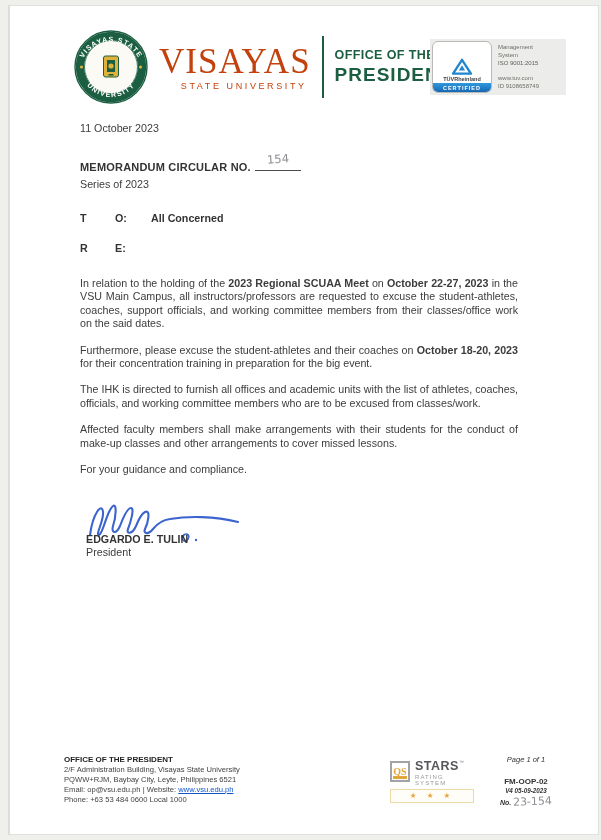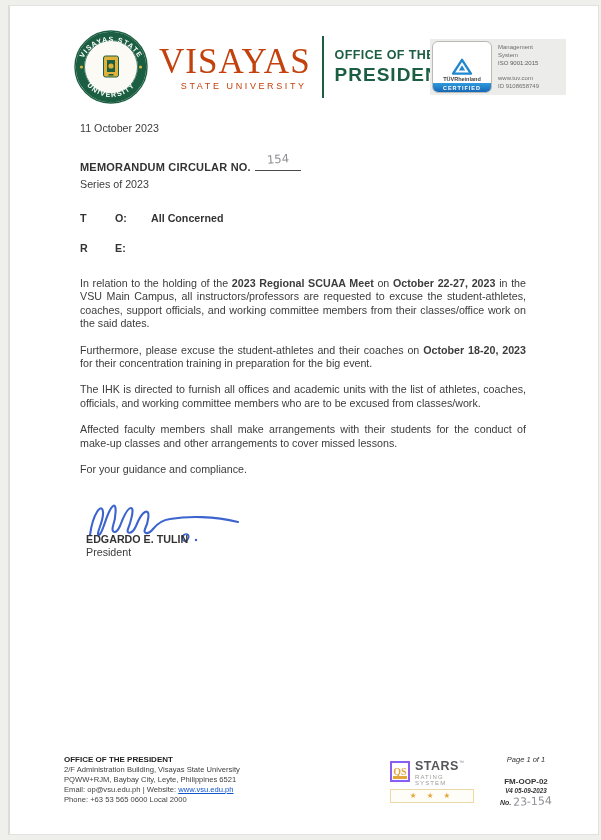--- a/index.html
+++ b/index.html
@@ -44,32 +44,32 @@
   .memo-num-line{display:inline-block;width:46px;height:12px;border-bottom:1.6px solid #4a4a4a;
        position:relative;margin-left:4px;vertical-align:baseline;}
   .hand{color:#8f8f95;font-family:"DejaVu Sans", sans-serif;}
   .memo-num-line .hand{position:absolute;left:12px;top:-6px;font-size:11.5px;transform:rotate(-4deg);}
   .memo-series{font-size:10.7px;color:#3c3c3c;margin-top:3px;}
   .tore{position:absolute;left:70px;top:206px;width:452px;display:grid;
        grid-template-columns:35px 36px 1fr;row-gap:17px;
        font-size:10.7px;font-weight:700;color:#333;line-height:13.4px;}
   .body-text{position:absolute;left:70px;top:271px;width:446px;
        font-size:10.7px;line-height:13.4px;color:#3c3c3c;}
-  .body-text p{margin:0 0 13px 0;text-align:justify;}
+  .body-text p{margin:0 8px 13px 0;text-align:justify;}
   .sig-block{position:absolute;left:76px;top:489px;}
   .sig-svg{display:block;}
   .sig-name{font-size:10.7px;font-weight:700;color:#333;margin-top:-14px;}
   .sig-title{font-size:10.7px;color:#3c3c3c;margin-top:1px;}
   
   .footer-left{position:absolute;left:54px;top:749px;font-size:7.6px;color:#3f3f3f;line-height:10px;}
   .footer-left .office-name{font-weight:700;font-size:8px;color:#222;}
   .weblink{color:#1155cc;text-decoration:underline;}
   .qs{position:absolute;left:380px;top:751px;width:84px;}
   .qs-top{display:flex;align-items:center;gap:5px;}
-  .qs-sq{width:21px;height:21px;border:2px solid #8b5cf6;box-sizing:border-box;position:relative;
+  .qs-sq{width:21px;height:21px;border:2px solid #a3a3a3;box-sizing:border-box;position:relative;
        display:flex;align-items:center;justify-content:center;
        font-family:"Liberation Serif", serif;font-weight:700;font-size:10px;color:#e3a63b;}
   .qs-sq::after{content:"";position:absolute;left:1px;right:1px;bottom:1px;height:3px;background:#e3a63b;}
   .qs-words{line-height:1;}
   .qs-stars-word{font-size:12.5px;font-weight:700;color:#55555a;letter-spacing:.5px;}
   .qs-tm{font-size:5px;vertical-align:super;color:#8a8a8a;}
   .qs-rating{font-size:6px;color:#9a9a98;letter-spacing:1.1px;margin-top:1px;}
   .qs-starbox{margin-top:3px;border:1px solid #ecd9a8;background:#fffdf7;text-align:center;
        font-size:7.5px;color:#e3a63b;letter-spacing:4px;padding:1px 0 2px;}
   .docinfo{position:absolute;left:470px;top:749px;width:92px;text-align:center;color:#333;}
@@ -173,21 +173,21 @@
     </svg>
     <div class="sig-name">EDGARDO E. TULIN</div>
     <div class="sig-title">President</div>
   </div>
 
   <div class="footer-left">
     <div class="office-name">OFFICE OF THE PRESIDENT</div>
     <div>2/F Administration Building, Visayas State University</div>
     <div>PQWW+RJM, Baybay City, Leyte, Philippines 6521</div>
     <div><span>Email: op@vsu.edu.ph | Website: </span><span class="weblink">www.vsu.edu.ph</span></div>
-    <div>Phone: +63 53 565 0600 Local 2000</div>
+    <div>Phone: +63 53 484 0600 Local 1000</div>
   </div>
 
   <div class="qs">
     <div class="qs-top">
       <div class="qs-sq">QS</div>
       <div class="qs-words">
         <div><span class="qs-stars-word">STARS</span><span class="qs-tm">™</span></div>
         <div class="qs-rating">RATING SYSTEM</div>
       </div>
     </div>

